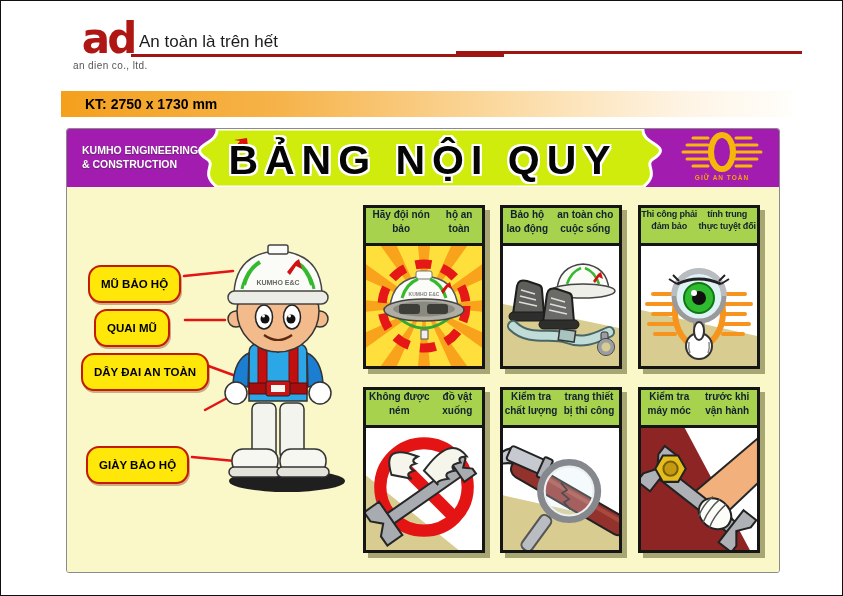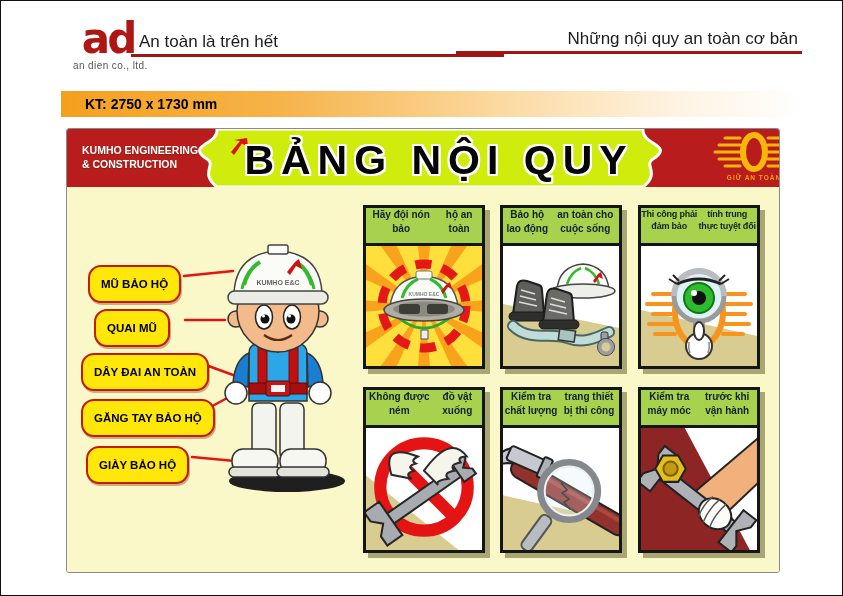--- a/index.html
+++ b/index.html
@@ -18,21 +18,21 @@
 
   
   .size-bar{position:absolute;left:60px;top:90px;width:731px;height:26px;
             background:linear-gradient(90deg,#F4A01D 0%,#F6B34A 30%,#FBD9A0 60%,#FEF4E4 85%,#FFFEFB 100%);
             line-height:26px;padding-left:24px;box-sizing:border-box;
             font-size:14px;font-weight:bold;color:#000;}
 
   
   .board{position:absolute;left:65px;top:127px;width:712px;height:443px;border:1px solid #8a8a8a;
          box-sizing:content-box;border-radius:3px;overflow:hidden;}
-  .board-header{position:relative;width:712px;height:58px;background:#b91c1c;padding-left:32px;}
+  .board-header{position:relative;width:712px;height:58px;background:#a21caf;}
   .company{position:absolute;left:15px;top:15px;color:#fff;font-weight:bold;font-size:10.5px;line-height:1.3;
            text-shadow:0 1px 1px rgba(0,60,0,.4);}
   .kumho-arrow{position:absolute;left:163px;top:8px;}
   .cloud-svg{position:absolute;left:0;top:0;}
   .board-title{position:absolute;left:0;right:0;top:8px;text-align:center;
         font-size:41px;font-weight:bold;letter-spacing:7px;color:#050505;
         text-shadow:-2px -2px 0 #fff,2px -2px 0 #fff,-2px 2px 0 #fff,2px 2px 0 #fff,
                      0 -2px 0 #fff,0 2px 0 #fff,-2px 0 0 #fff,2px 0 0 #fff;}
   .badge{position:absolute;right:12px;top:3px;width:90px;text-align:center;}
   .badge-label{font-size:6.5px;font-weight:bold;color:#F5A40A;letter-spacing:1px;margin-top:-2px;}
@@ -64,21 +64,20 @@
 <body>
 
 <div class="page">
 
   <div class="logo">
     <div class="logo-text">ad</div>
     <div class="logo-sub">an dien co., ltd.</div>
   </div>
   <div class="slogan-left">An toàn là trên hết</div>
   <div class="rule-left"></div>
-  <div class="title-right">Những nội quy an toàn cơ bản</div>
   <div class="rule-right"></div>
 
   <div class="size-bar">KT:  2750 x 1730 mm</div>
 
   <div class="board">
 
     <div class="board-header">
       <svg class="cloud-svg" width="712" height="58">
         <path d="M150,58 C132,44 150,36 140,30 C118,16 152,16 150,0 L576,0 C574,16 608,16 586,30 C576,36 594,44 576,58 Z" fill="#CFEC0C" stroke="#FFFFFF" stroke-width="3" stroke-linejoin="round"></path>
       </svg>
@@ -118,21 +117,20 @@
           <line x1="118" y1="133" x2="158" y2="133"></line>
           <line x1="136" y1="177" x2="188" y2="196"></line>
           <line x1="138" y1="223" x2="162" y2="210"></line>
           <line x1="125" y1="270" x2="168" y2="274"></line>
         </g>
       </svg>
 
       <div class="pill" style="left:21px;top:78px">MŨ BẢO HỘ</div>
       <div class="pill" style="left:27px;top:122px">QUAI MŨ</div>
       <div class="pill" style="left:14px;top:166px">DÂY ĐAI AN TOÀN</div>
-      <div class="pill" style="left:14px;top:212px">GĂNG TAY BẢO HỘ</div>
       <div class="pill" style="left:19px;top:259px">GIÀY BẢO HỘ</div>
 
       <svg class="character" width="150" height="262" viewBox="0 0 150 262">
         <ellipse cx="85" cy="246" rx="58" ry="11" fill="#1F1F1F"></ellipse>
         <rect x="50" y="168" width="24" height="56" rx="6" fill="#F4F4EE" stroke="#333" stroke-width="1.5"></rect>
         <rect x="78" y="168" width="24" height="56" rx="6" fill="#F4F4EE" stroke="#333" stroke-width="1.5"></rect>
         <rect x="30" y="214" width="46" height="24" rx="11" fill="#F7F7F2" stroke="#333" stroke-width="1.5"></rect>
         <rect x="78" y="214" width="46" height="24" rx="11" fill="#F7F7F2" stroke="#333" stroke-width="1.5"></rect>
         <rect x="27" y="232" width="52" height="10" rx="5" fill="#E3E3DC" stroke="#333" stroke-width="1.5"></rect>
         <rect x="75" y="232" width="52" height="10" rx="5" fill="#E3E3DC" stroke="#333" stroke-width="1.5"></rect>

